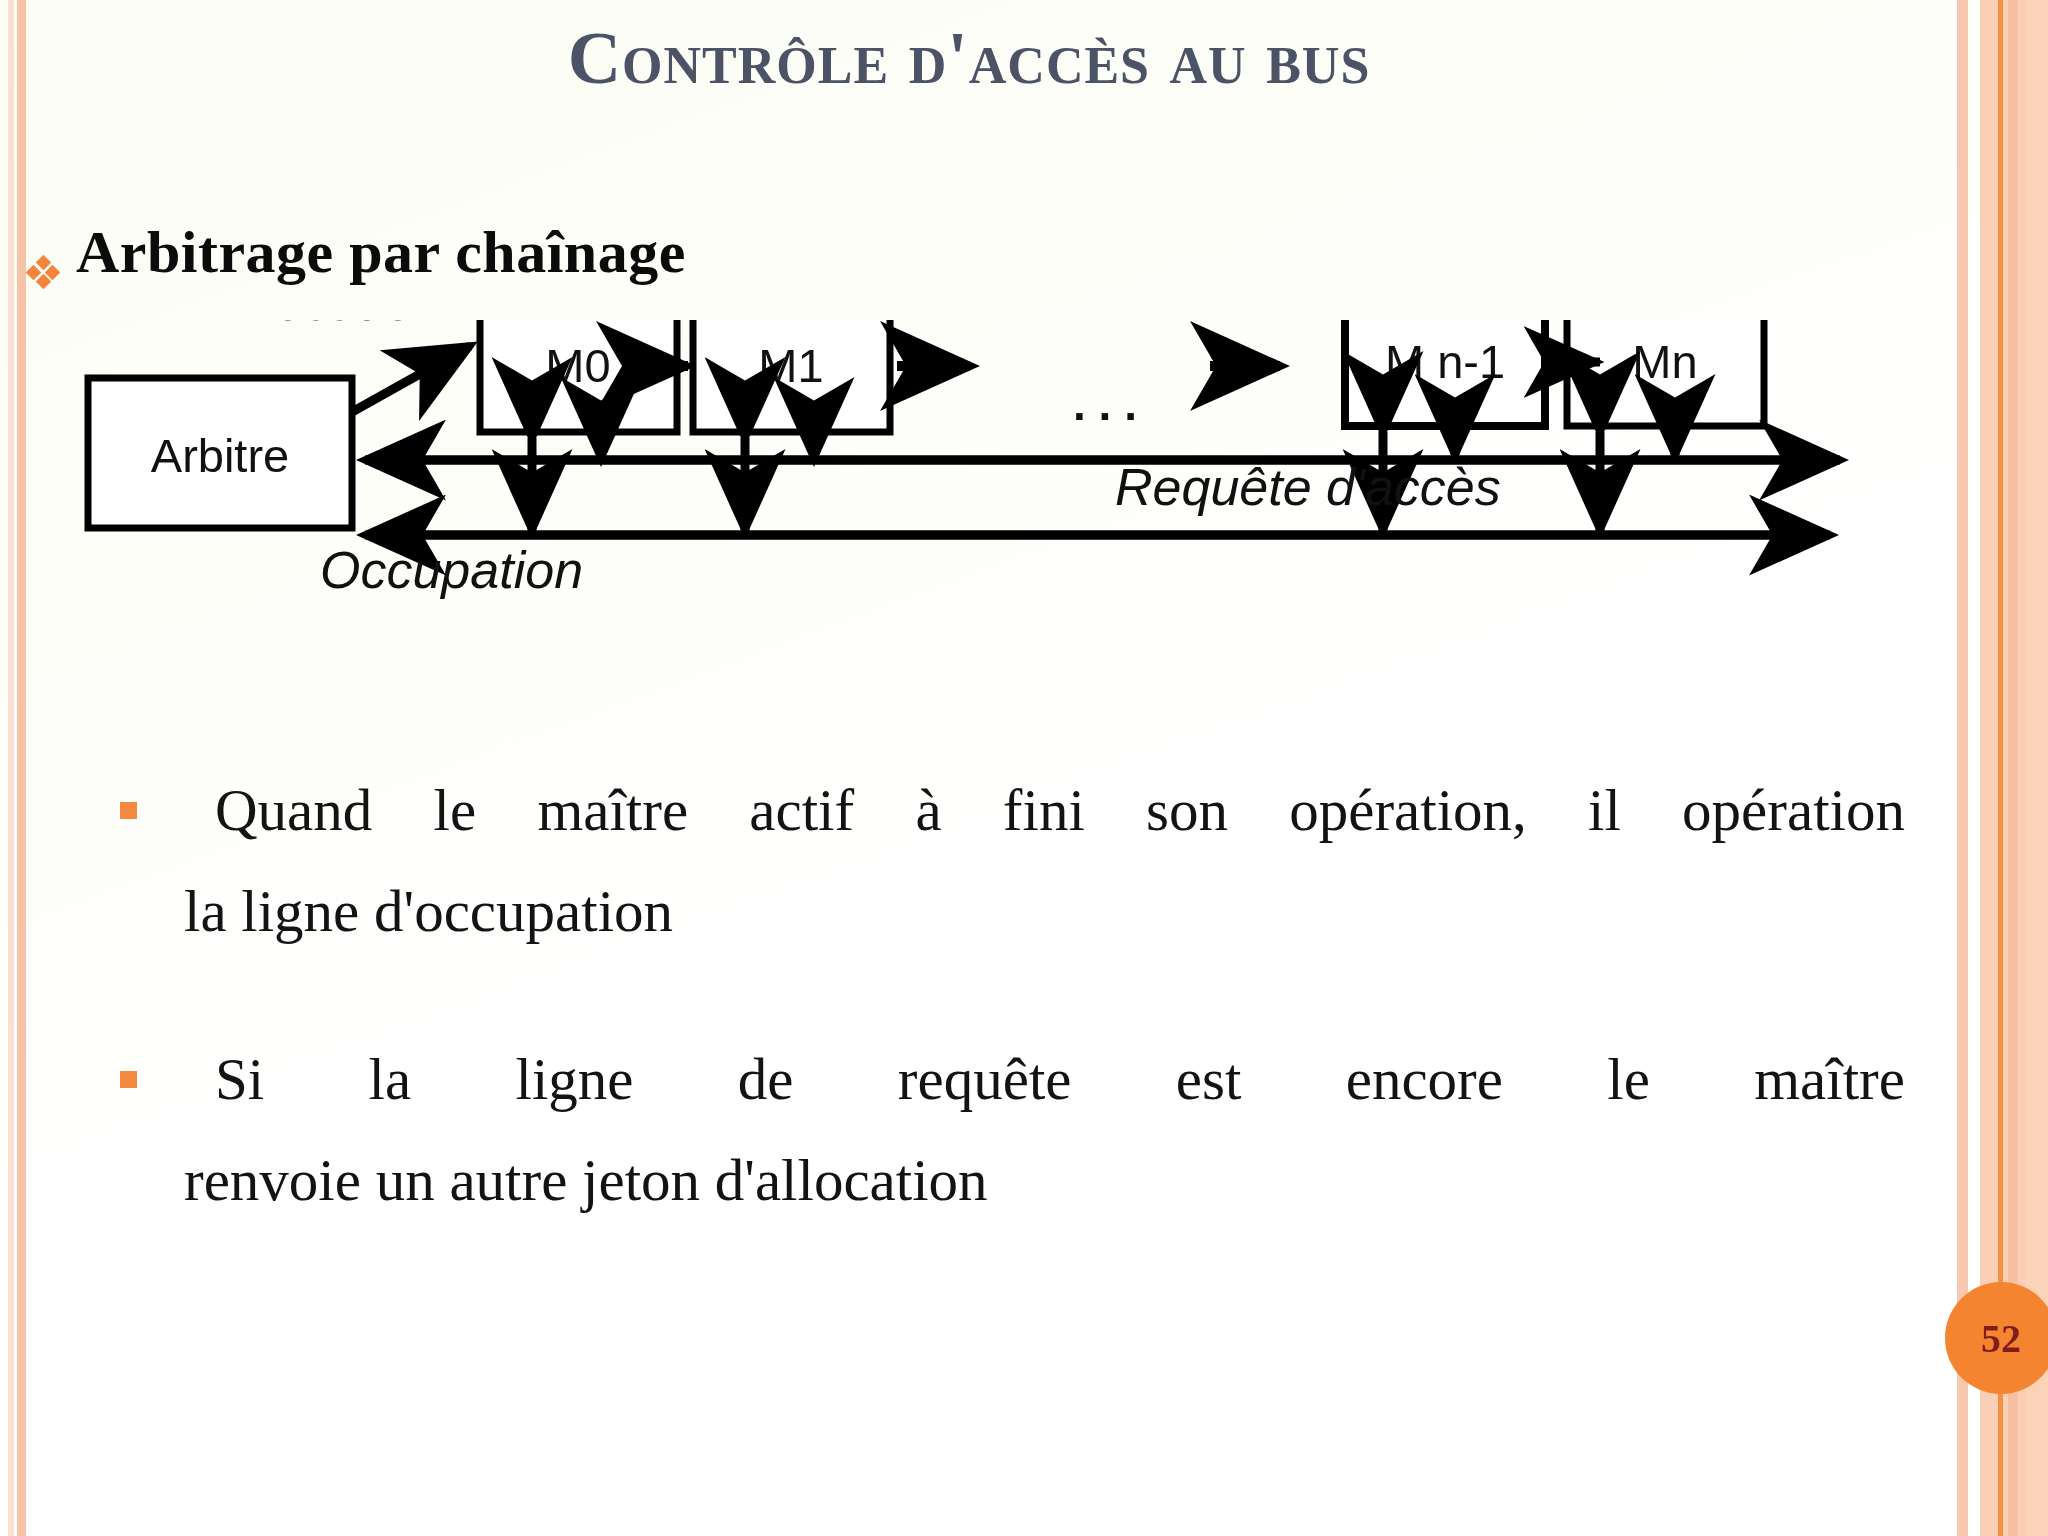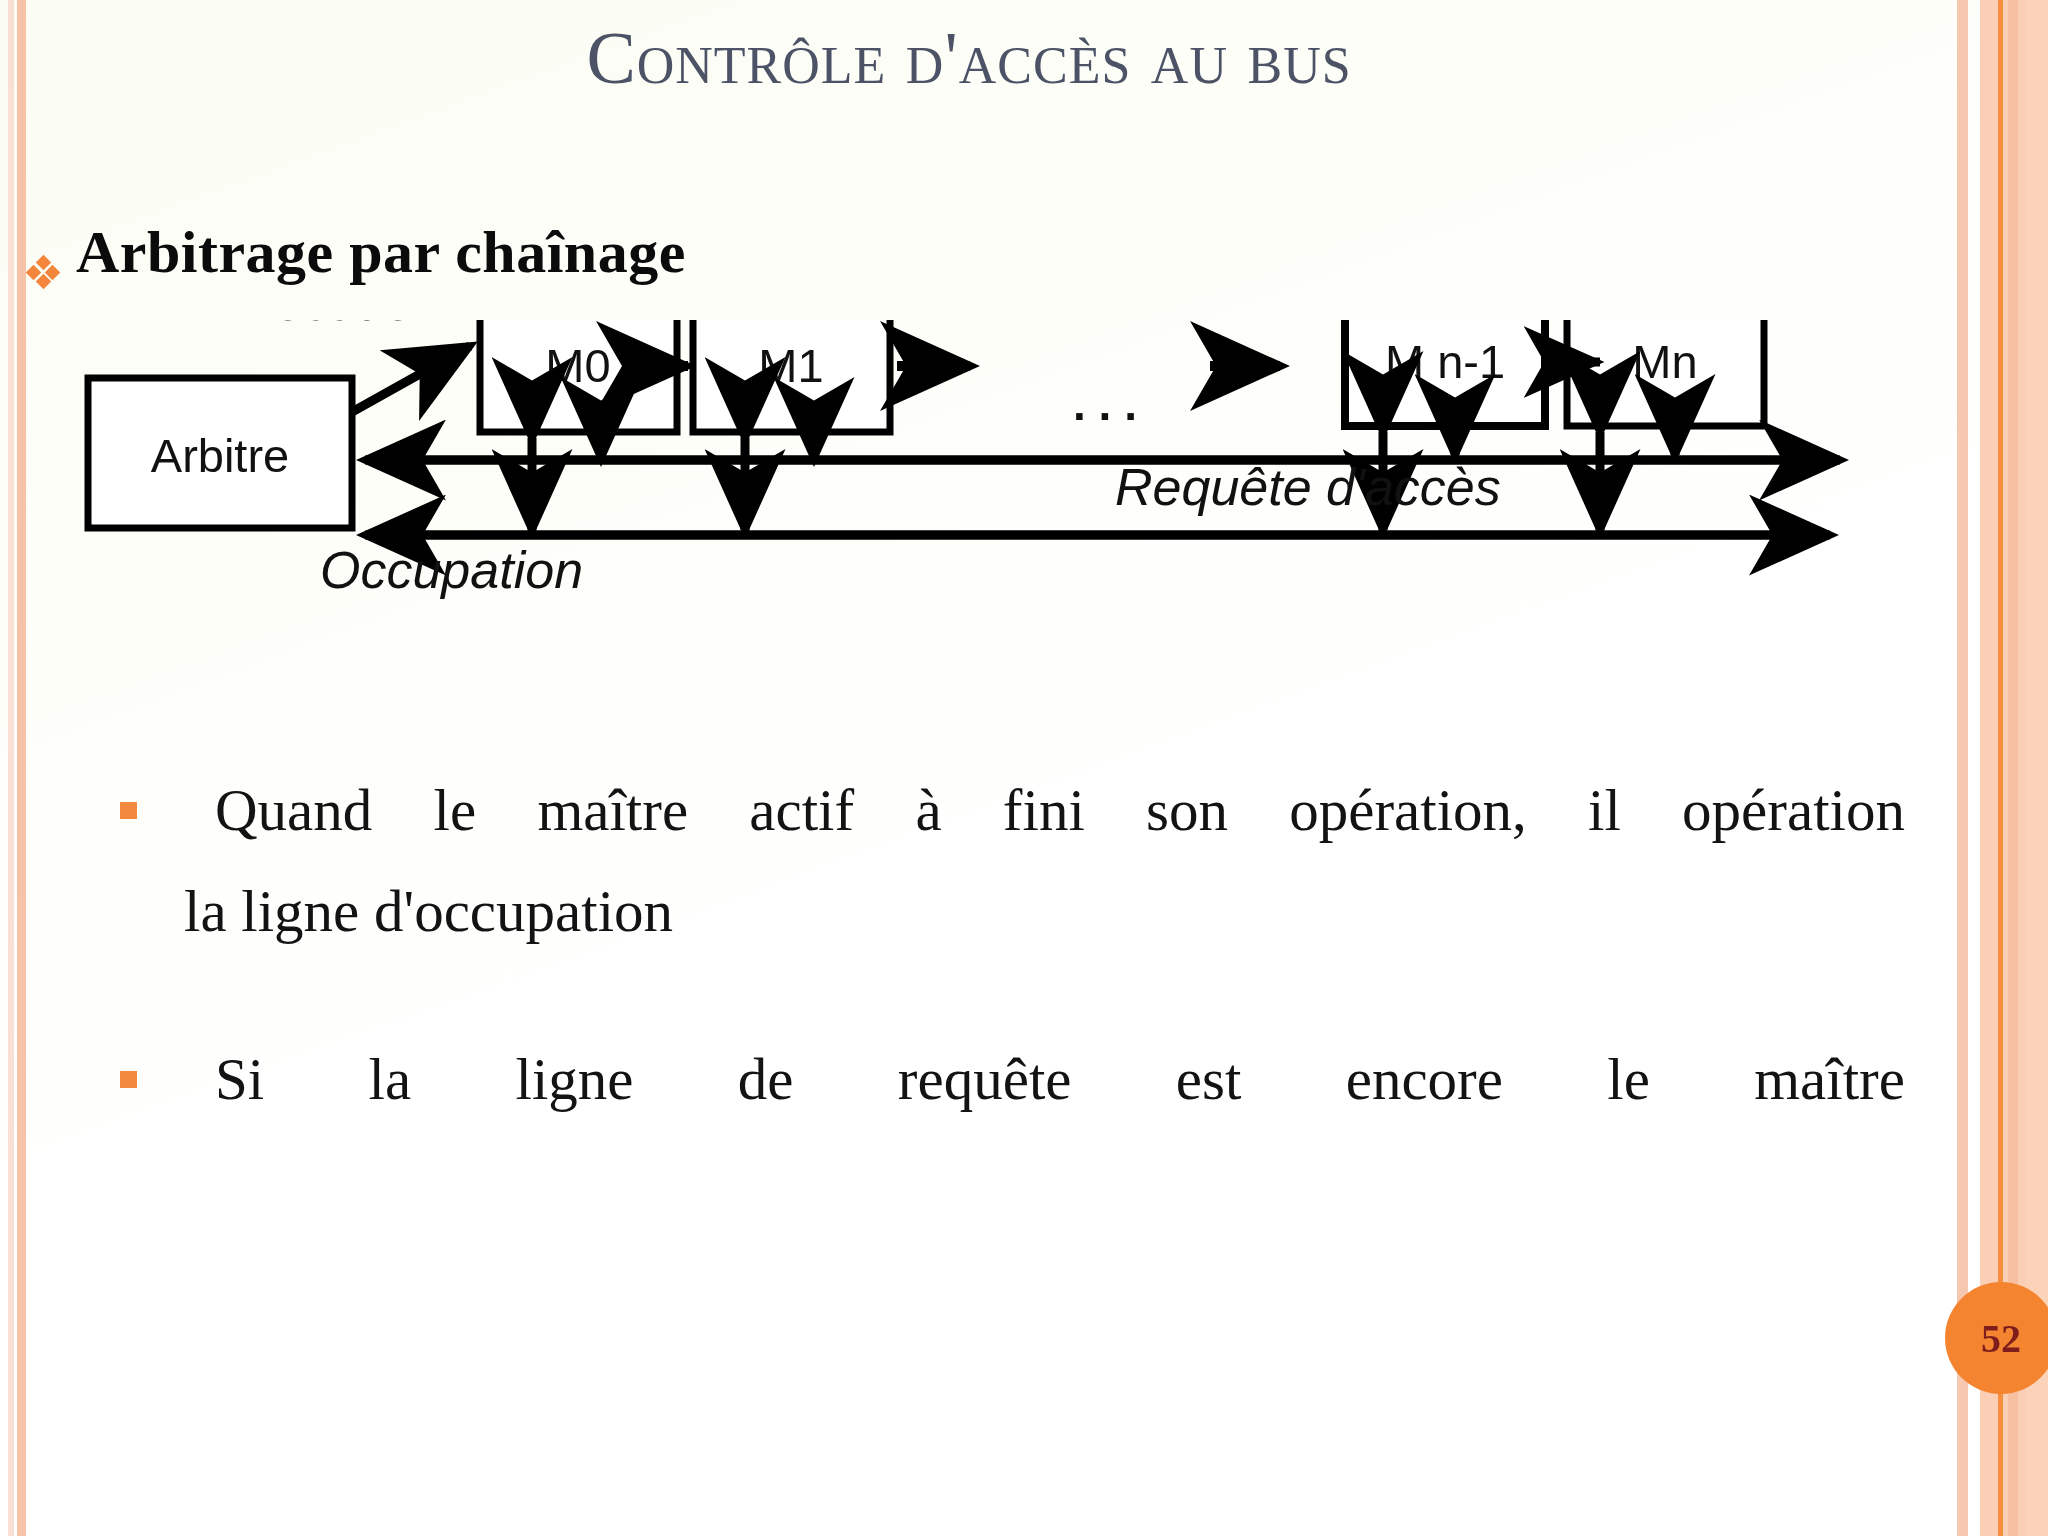--- a/index.html
+++ b/index.html
@@ -34,21 +34,21 @@
 
   
   #title {
     position: absolute;
     left: 0; right: 0;
     top: 16px;
     text-align: center;
     color: #4c5366;
     font-family: "Liberation Serif", "DejaVu Serif", serif;
     font-variant: small-caps;
-    font-weight: normal;
+    font-weight: bold;
     font-size: 74px;
     letter-spacing: 1px;
     white-space: nowrap;
     padding-right: 110px;
   }
 
   
   #heading-row {
     position: absolute;
     left: 28px;
@@ -255,20 +255,21 @@
           <span>Si</span>
           <span>la</span>
           <span>ligne</span>
           <span>de</span>
           <span>requête</span>
           <span>est</span>
           <span>encore</span>
           <span>le</span>
           <span>maître</span>
         </div>
+        <div class="plain-line">renvoie un autre jeton d'allocation</div>
       </div>
     </div>
 
   </div>
 
   <div id="page-badge">52</div>
 
 </div>
 
 </body></html>

